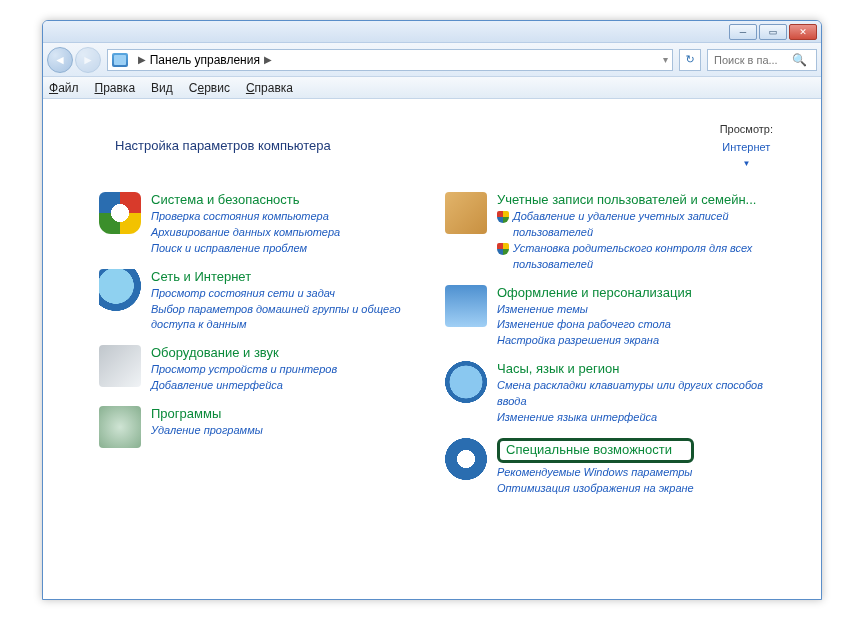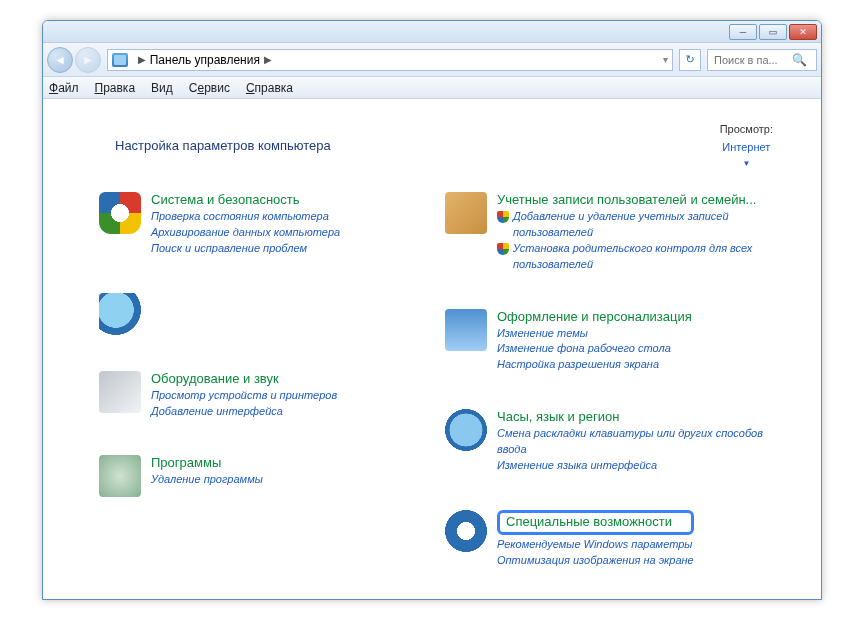--- a/index.html
+++ b/index.html
@@ -121,21 +121,21 @@
   }
   .view {
     font-size:11px; color:#333;
     display:flex;align-items:center;gap:6px;flex-direction:column;
   }
   .view .cat { color:#1f5bbf; cursor:default;}
   .view .dd { font-size:8px; color:#1f5bbf;}
   .columns {
     display:flex; gap: 10px;
   }
-  .col { flex:1; display:flex; flex-direction:column; gap:36px; }
+  .col { flex:1; display:flex; flex-direction:column; gap:12px; }
   .cat-item { display:flex; gap:10px; }
   .ico {
     width:42px;height:42px; flex-shrink:0;
     border-radius:4px;
     display:flex;align-items:center;justify-content:center;
     font-size:24px;
   }
   .cat-text { display:flex;flex-direction:column; }
   .cat-title {
     color:#0a8a3a; font-size:13px; cursor:pointer; line-height:1.3;
@@ -143,21 +143,21 @@
   .cat-link {
     color:#1e5bbf; font-size:11px; cursor:pointer; line-height:1.45;font-style:italic;
   }
   .shield-row { display:flex; align-items:flex-start; gap:4px; }
   .shield {
     width:12px;height:12px; flex-shrink:0; margin-top:2px;
     background: conic-gradient(#f2c200 0 90deg, #3b8f2b 90deg 180deg, #2a6db0 180deg 270deg, #d83a2b 270deg 360deg);
     border-radius:2px 2px 50% 50%;
   }
   .highlight {
-    border:3px solid #3b82f6;
+    border:3px solid #14532d;
     border-radius:6px;
     padding:1px 6px;
     display:inline-block;
     margin-bottom:2px;
   }
   
   .ic1{background:radial-gradient(circle at 50% 50%, #fff 30%, #0000 31%), conic-gradient(#d83a2b 0 90deg,#f2c200 90deg 180deg,#3b8f2b 180deg 270deg,#2a6db0 270deg 360deg);border-radius:6px 6px 12px 12px;}
   .ic2{background:radial-gradient(circle at 40% 40%,#8fd1f0 0 50%,#2a6db0 51% 70%,#0000 71%);}
   .ic3{background:linear-gradient(135deg,#c0c6cc,#f0f3f6);}
   .ic4{background:radial-gradient(circle at 50% 50%,#cfe4d4,#88b090);}
@@ -222,20 +222,25 @@
           <div class="cat-text">
             <span class="cat-title">Система и безопасность</span>
             <span class="cat-link">Проверка состояния компьютера</span>
             <span class="cat-link">Архивирование данных компьютера</span>
             <span class="cat-link">Поиск и исправление проблем</span>
           </div>
         </div>
 
         <div class="cat-item">
           <div class="ico ic2"></div>
+          <div class="cat-text">
+            <span class="cat-title">Сеть и Интернет</span>
+            <span class="cat-link">Просмотр состояния сети и задач</span>
+            <span class="cat-link">Выбор параметров домашней группы и общего доступа к данным</span>
+          </div>
         </div>
 
         <div class="cat-item">
           <div class="ico ic3"></div>
           <div class="cat-text">
             <span class="cat-title">Оборудование и звук</span>
             <span class="cat-link">Просмотр устройств и принтеров</span>
             <span class="cat-link">Добавление интерфейса</span>
           </div>
         </div>

